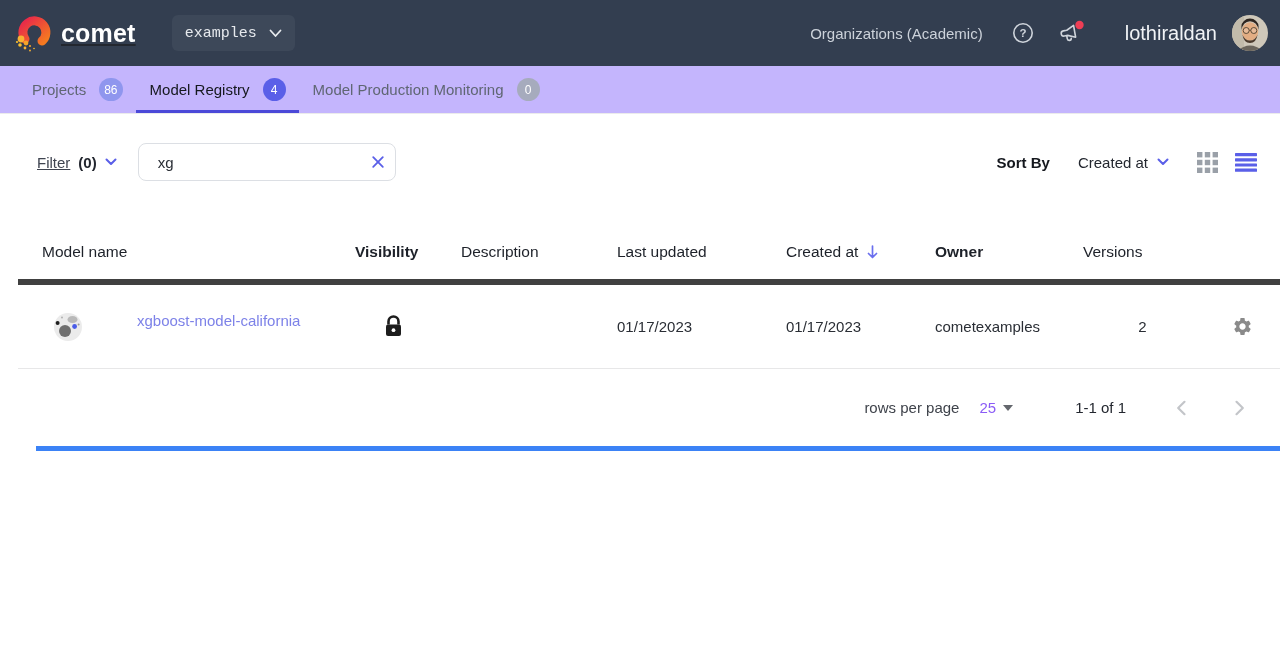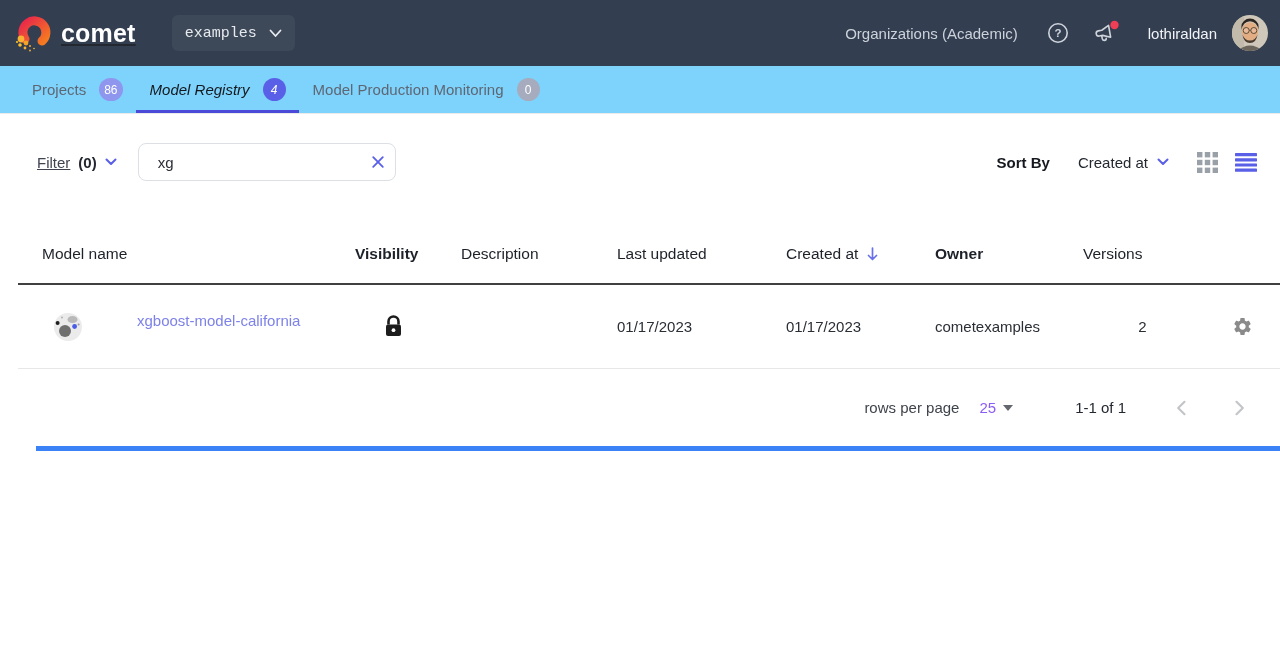--- a/index.html
+++ b/index.html
@@ -11,28 +11,28 @@
   .logo { display:flex; align-items:center; gap:7px; cursor:pointer;text-decoration:underline; }
   .logo-text { color:#fff; font-size:25px; font-weight:700; letter-spacing:.2px; }
   .ws-btn { margin-left:36px; height:36px; background:#3d4859; border:none; border-radius:6px;
     color:#e6e9ed; font-size:15px; font-family:Liberation Mono, monospace; display:flex; align-items:center; gap:12px;
     padding:0 13px; cursor:pointer; }
   .header-right { margin-left:auto; display:flex; align-items:center; }
   .org-label { color:#ccd2da; font-size:15px; cursor:pointer; }
   .icon-btn { display:flex; align-items:center; justify-content:center; cursor:pointer; position:relative; }
   .help { margin-left:28px; }
   .megaphone { margin-left:22px; }
-  .username { margin-left:28px; color:#f1f3f6; font-size:15px; cursor:pointer; }
+  .username { margin-left:40px; color:#f1f3f6; font-size:20px; cursor:pointer; }
   .avatar { margin-left:15px; width:36px; height:36px; border-radius:50%; overflow:hidden; cursor:pointer; flex:none; }
 
   
-  .tabbar { height:48px; background:#7dd3fc; border-bottom:1px solid #ebebec; display:flex; align-items:stretch; padding-left:32px; }
+  .tabbar { height:48px; background:#c4b5fd; border-bottom:1px solid #ebebec; display:flex; align-items:stretch; padding-left:32px; }
   .tab { position:relative; display:flex; align-items:center; gap:13px; margin-right:27px;
     font-size:15px; color:#5f6673; cursor:pointer; white-space:nowrap; }
-  .tab.active { color:#15181e;font-style:italic; }
+  .tab.active { color:#15181e; }
   .tab.active::after { content:""; position:absolute; left:-14px; right:-13px; bottom:0; height:3px; background:#4b49d8; }
   .badge { min-width:23px; height:23px; border-radius:12px; padding:0 5px; color:#fff; font-size:12px;
     display:flex; align-items:center; justify-content:center; }
   .badge-light { background:#8f96ee; }
   .badge-active { background:#5a5fe8; }
   .badge-gray { background:#a6abbd; }
 
   
   .toolbar { margin-top:29px; padding:0 23px 0 37px; height:38px; display:flex; align-items:center; }
   .filter-group { display:flex; align-items:center; gap:8px; cursor:pointer; }
@@ -44,21 +44,21 @@
   .clear-btn { position:absolute; right:11px; top:12px; cursor:pointer; display:flex; }
   .sort-group { margin-left:auto; display:flex; align-items:center; }
   .sortby { font-size:15px; font-weight:700; color:#15181e; }
   .sort-value { margin-left:28px; display:flex; align-items:center; gap:9px; font-size:15px; color:#23272f; cursor:pointer; }
   .view-grid { margin-left:28px; cursor:pointer; display:flex; }
   .view-list { margin-left:17px; cursor:pointer; display:flex; }
 
   
   .table { margin-left:18px; }
   .trow { display:grid; grid-template-columns:337px 106px 156px 169px 149px 148px 107px 1fr; align-items:center; }
-  .thead { height:60px; margin-top:44px; border-bottom:2px solid #404040; font-size:15.5px; color:#1d2129; }
+  .thead { height:60px; margin-top:44px; border-bottom:6px solid #404040; font-size:15.5px; color:#1d2129; }
   .th-model { padding-left:24px; }
   .th-bold { font-weight:700; }
   .th-created { display:flex; align-items:center; gap:8px; cursor:pointer; }
   .tbody-row { height:84px; border-bottom:1px solid #e7e7e8; font-size:15px; color:#2a2e35; }
   .cell-model { display:flex; align-items:flex-start; }
   .planet { margin-left:35px; width:30px; height:30px; flex:none; }
   .model-link { margin-left:54px; color:#7d82e8; cursor:pointer; text-decoration:none; }
   .cell-visibility { padding-left:27px; display:flex; align-items:center; }
   .cell-versions { width:71px; padding-left:0; text-align:center; margin-left:24px; }
   .cell-actions { display:flex; justify-content:flex-end; padding-right:27px; }

